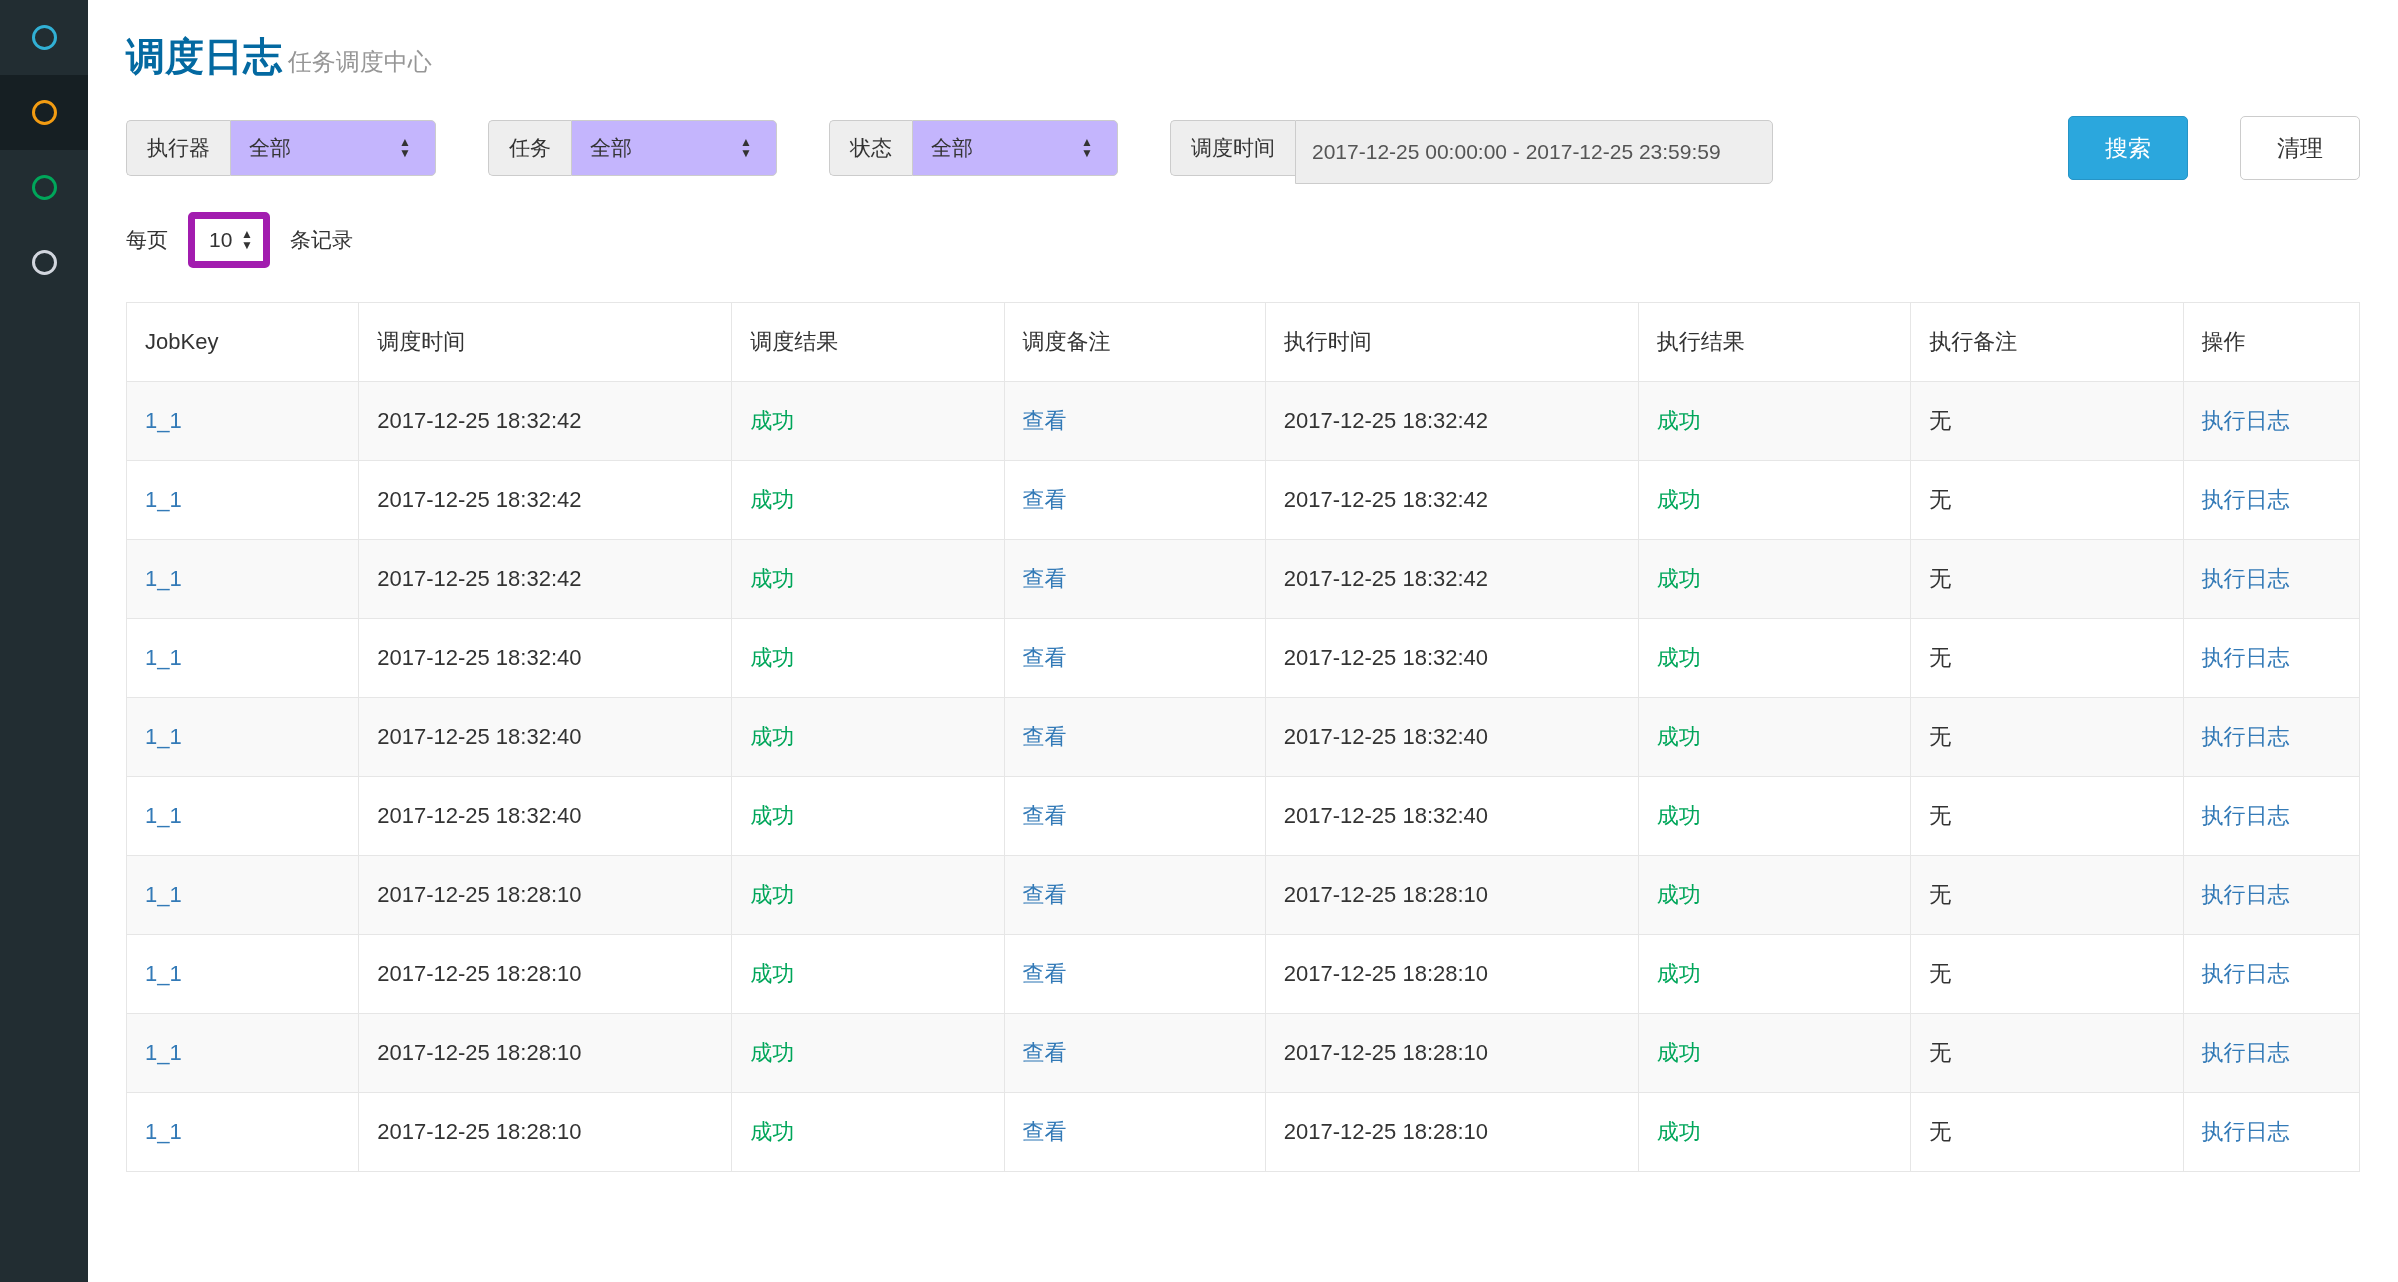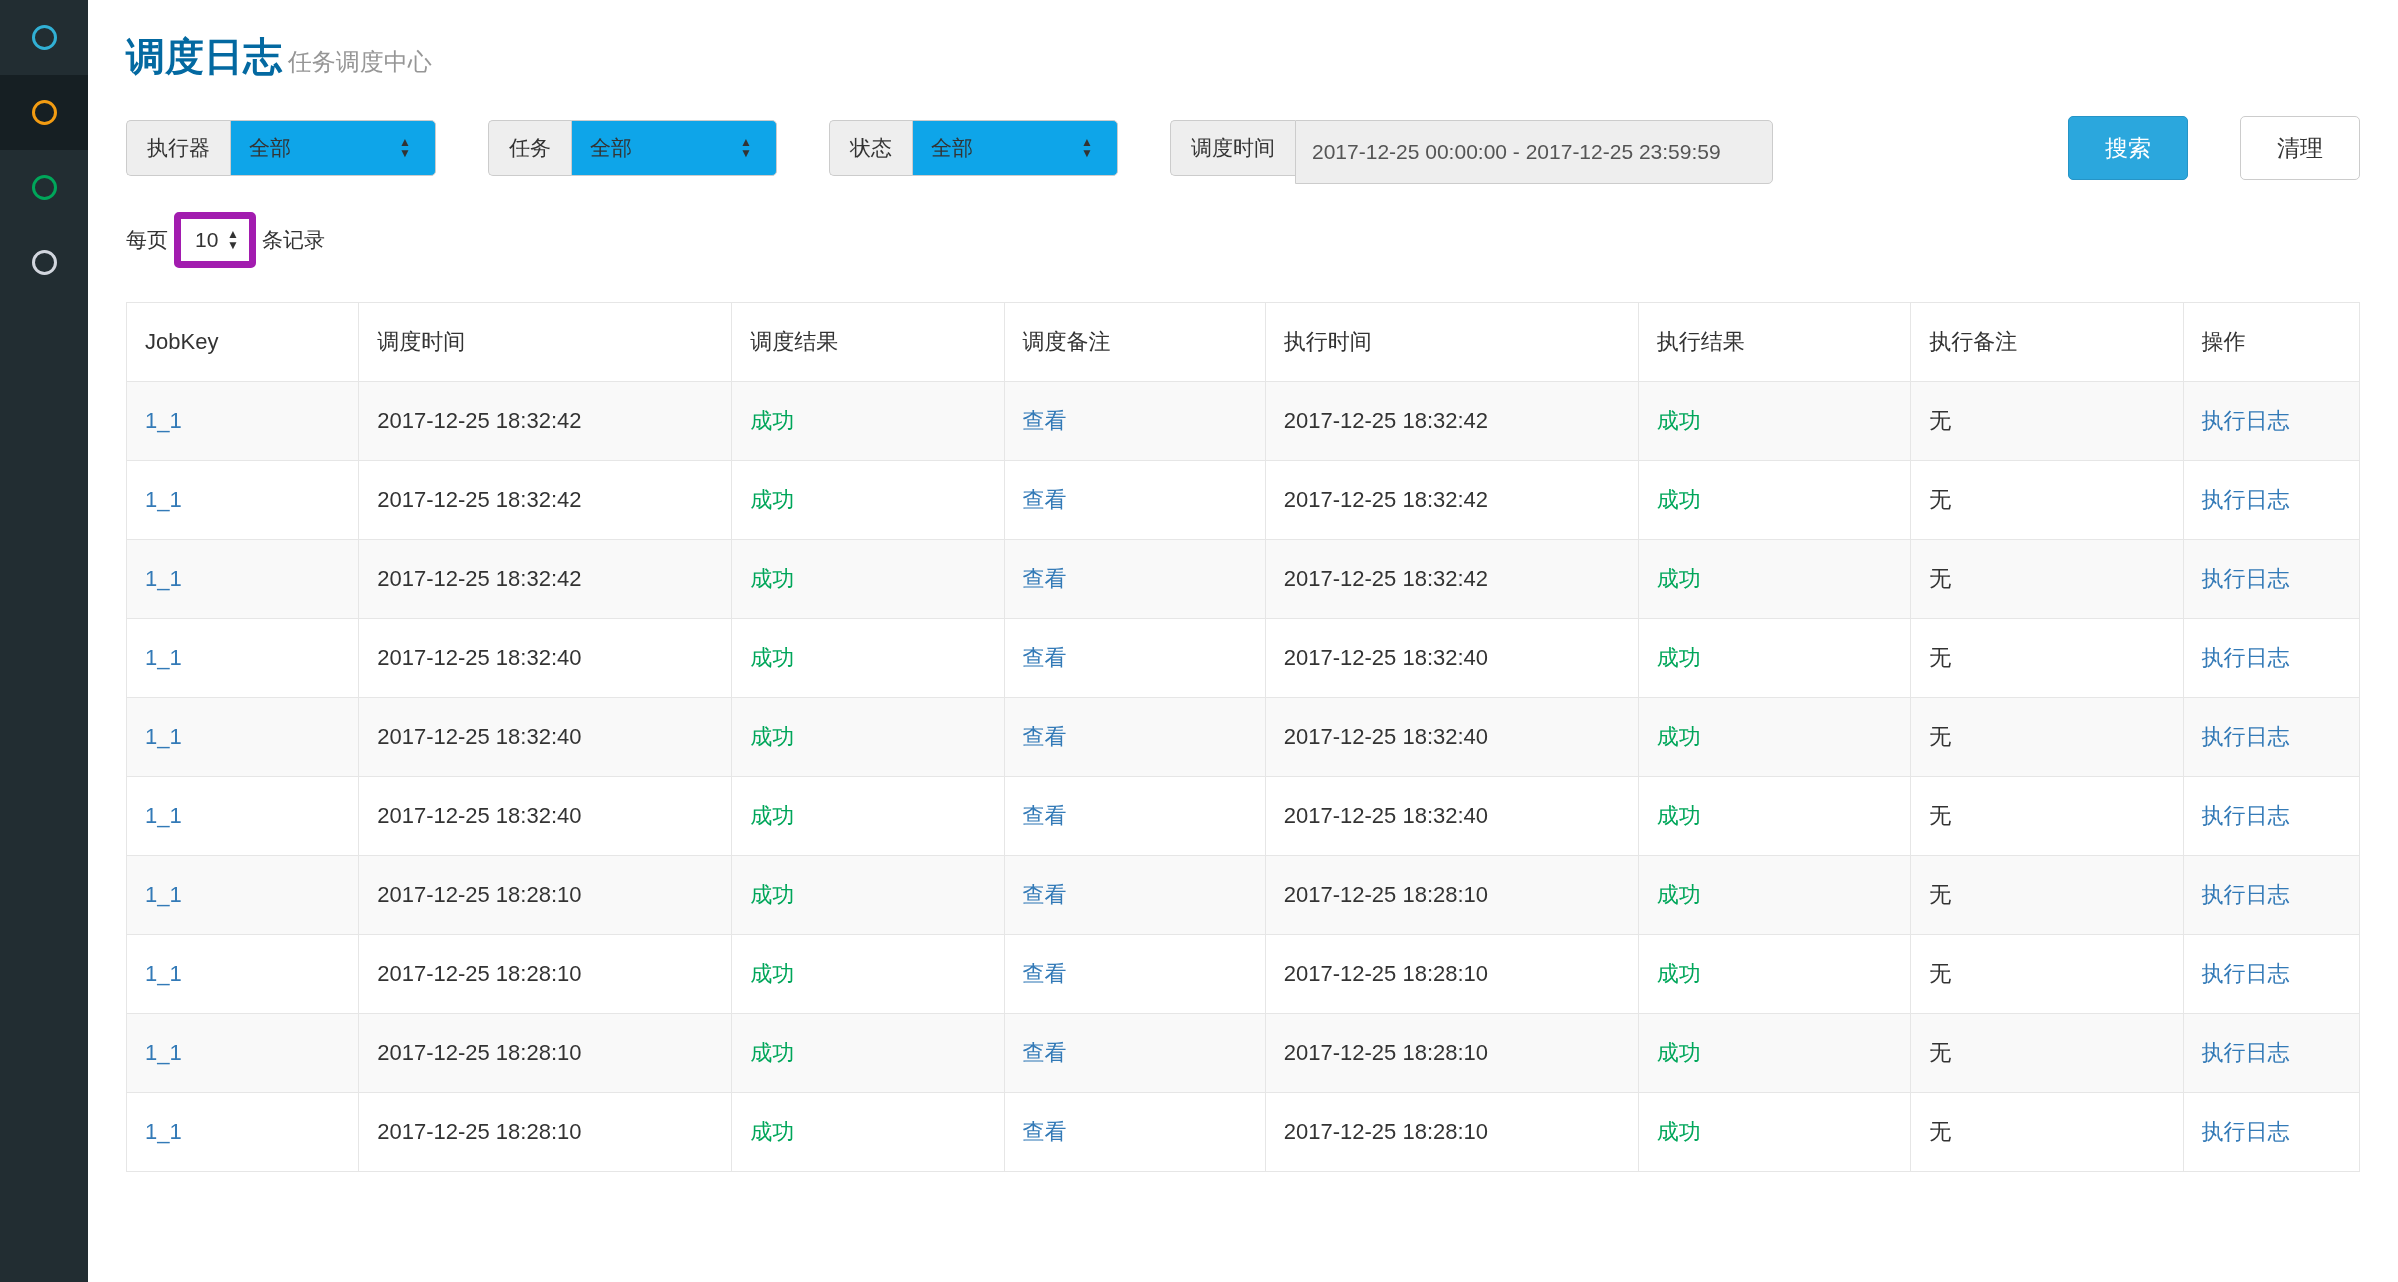--- a/index.html
+++ b/index.html
@@ -51,21 +51,21 @@
   
   .box { padding: 8px 38px 0 38px; }
   .filter-row { display: flex; align-items: center; gap: 52px; }
   .input-group { display: flex; height: 56px; }
   .addon {
     background: #eeeeee; border: 1px solid #ccc; border-right: 0;
     padding: 0 20px; display: flex; align-items: center; color: #333;
     border-radius: 5px 0 0 5px; white-space: nowrap;
   }
   .select-box {
-    border: 1px solid #ccc; background: #0ea5e9; width: 206px;
+    border: 1px solid #ccc; background: #c4b5fd; width: 206px;
     display: flex; align-items: center; justify-content: space-between;
     padding: 0 24px 0 18px; border-radius: 0 5px 5px 0; cursor: pointer;
   }
   .arrows { display: flex; flex-direction: column; align-items: center; color: #333; }
   .arrows::before { content: "▲"; font-size: 12px; line-height: 0.9; }
   .arrows::after  { content: "▼"; font-size: 12px; line-height: 0.9; }
   .date-input {
     width: 478px; height: 64px; background: #eee; border: 1px solid #ccc;
     border-radius: 0 5px 5px 0; padding: 0 16px; font-size: 21px; color: #555;
     font-family: "Liberation Sans", sans-serif;
@@ -74,21 +74,21 @@
     height: 64px; padding: 0 36px; font-size: 23px; border-radius: 5px;
     cursor: pointer; font-family: "Liberation Sans", sans-serif;
   }
   .btn-search {
     background: var(--search-btn-bg, #2ba7dd); color: #fff;
     border: 1px solid #2694c6; margin-left: auto;
   }
   .btn-clear { background: #fff; color: #333; border: 1px solid #ccc; }
 
   
-  .pagesize-row { display: flex; align-items: center; gap: 6px; margin-top: 32px; text-align: right; }
+  .pagesize-row { display: flex; align-items: center; gap: 20px; margin-top: 32px; text-align: right; }
   .select-small {
     border: 7px solid #a21caf; background: #fff; width: 82px; height: 56px;
     display: flex; align-items: center; justify-content: space-between;
     padding: 0 10px 0 14px; border-radius: 5px; cursor: pointer;
   }
 
   
   table { width: 100%; border-collapse: collapse; margin-top: 34px; table-layout: fixed; }
   th, td {
     border: 1px solid #e6e6e6; padding: 24px 18px; text-align: left;

